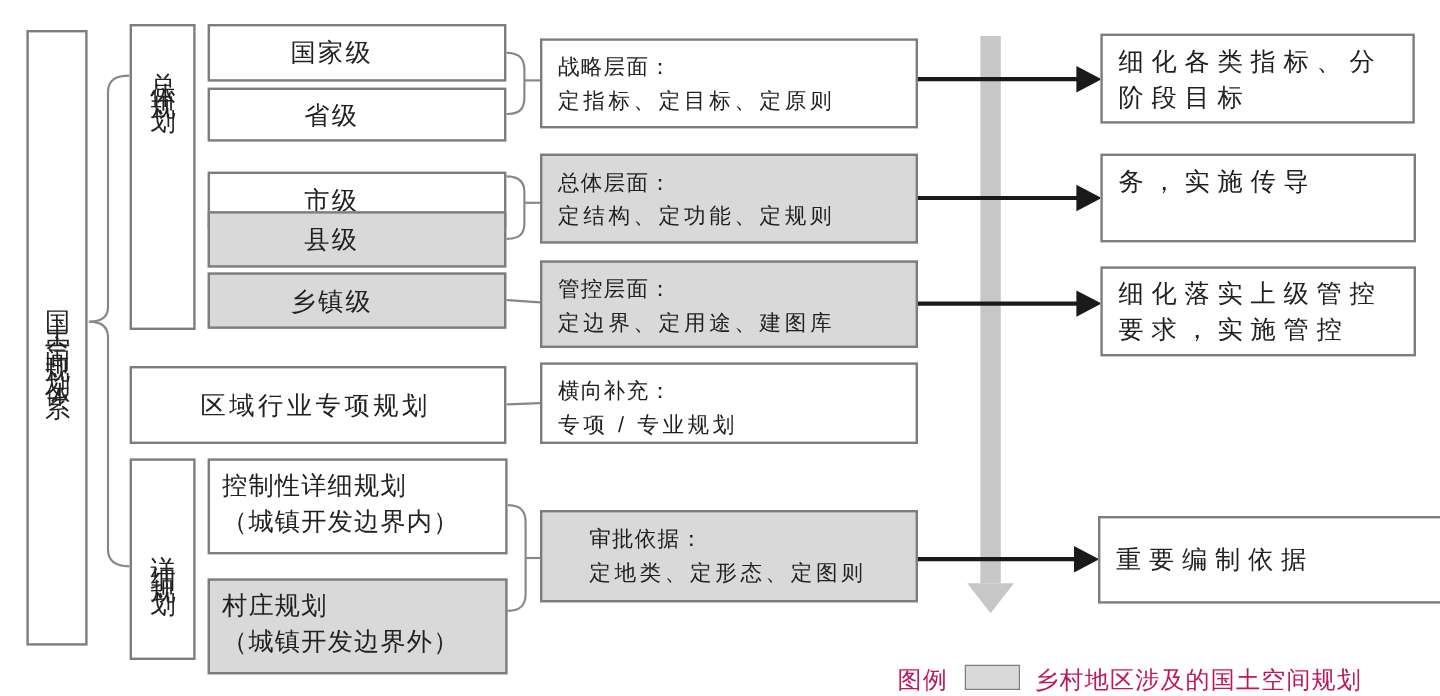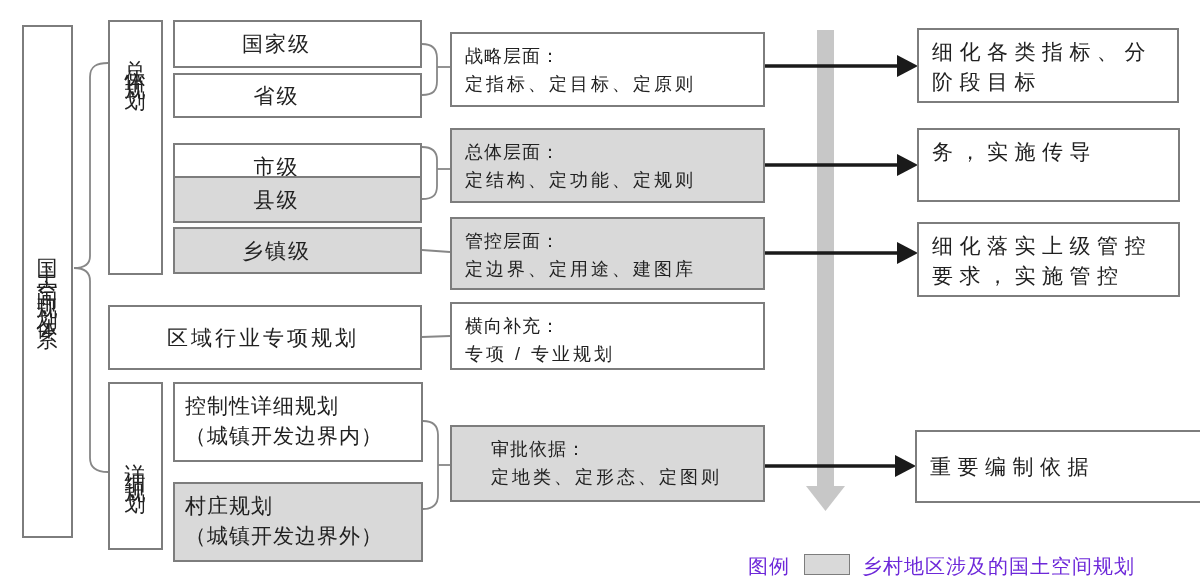--- a/index.html
+++ b/index.html
@@ -30,21 +30,21 @@
   .lbox .d { letter-spacing:3px; }
   
   .obox { padding:7px 0 0 13px; font-size:21px; line-height:30px;
           letter-spacing:6.5px; white-space:nowrap; }
   .obox.single { display:flex; align-items:center; padding:0 0 0 13px; }
   
   .dbox { padding:7px 0 0 10px; font-size:21px; line-height:30px;
           letter-spacing:1px; white-space:nowrap; }
   
   .legend-label, .legend-text { position:absolute; font-size:20px; letter-spacing:1px;
-                                color:#6d28d9; white-space:nowrap; }
+                                color:#be185d; white-space:nowrap; }
   .legend-swatch { position:absolute; box-sizing:border-box;
                    background:#d9d9d9; border:1.5px solid #7d7d7d; }
 </style>
 </head>
 <body>
 
 <div class="canvas">
 
   <svg class="layer-svg" viewBox="0 0 1200 580" xmlns="http://www.w3.org/2000/svg">
 

